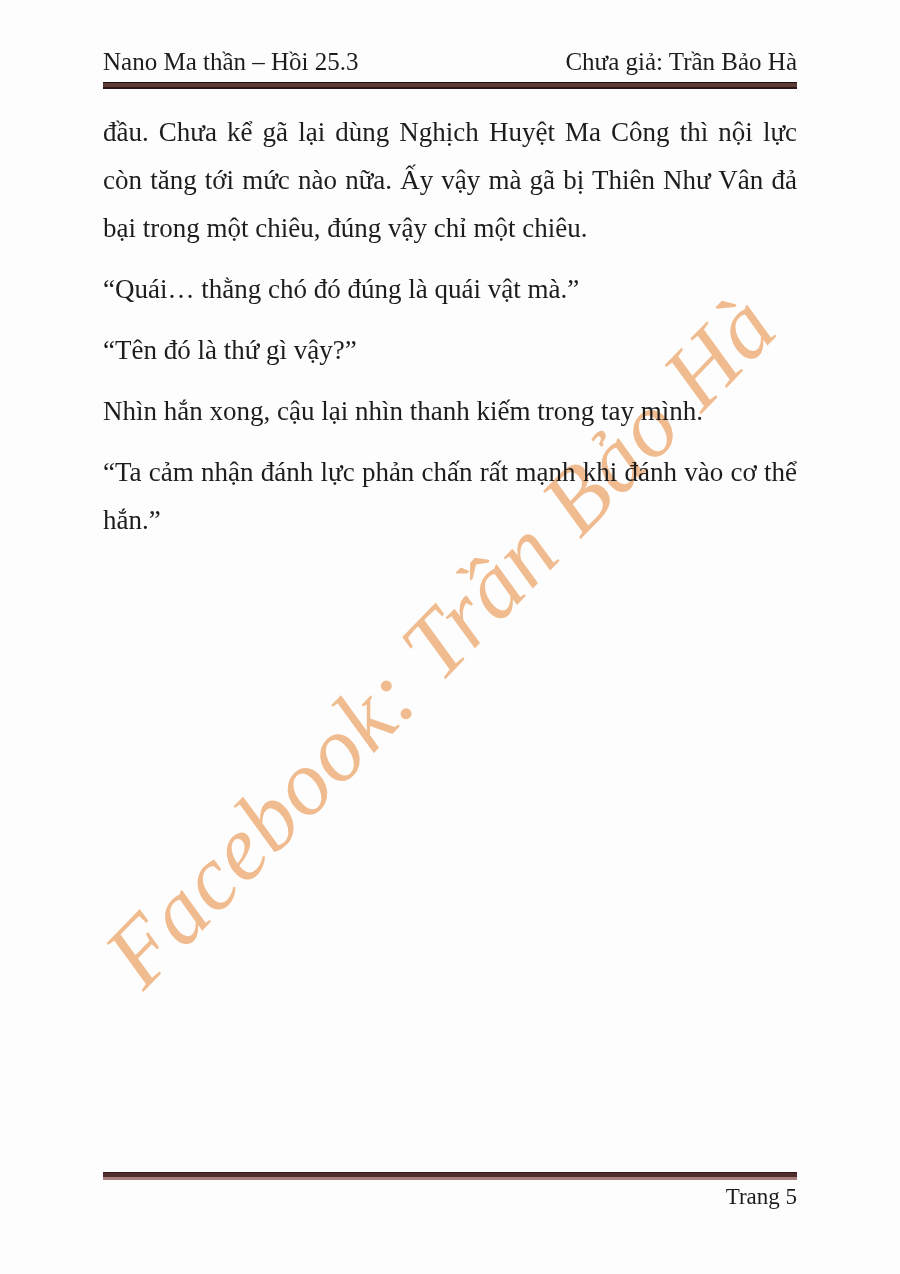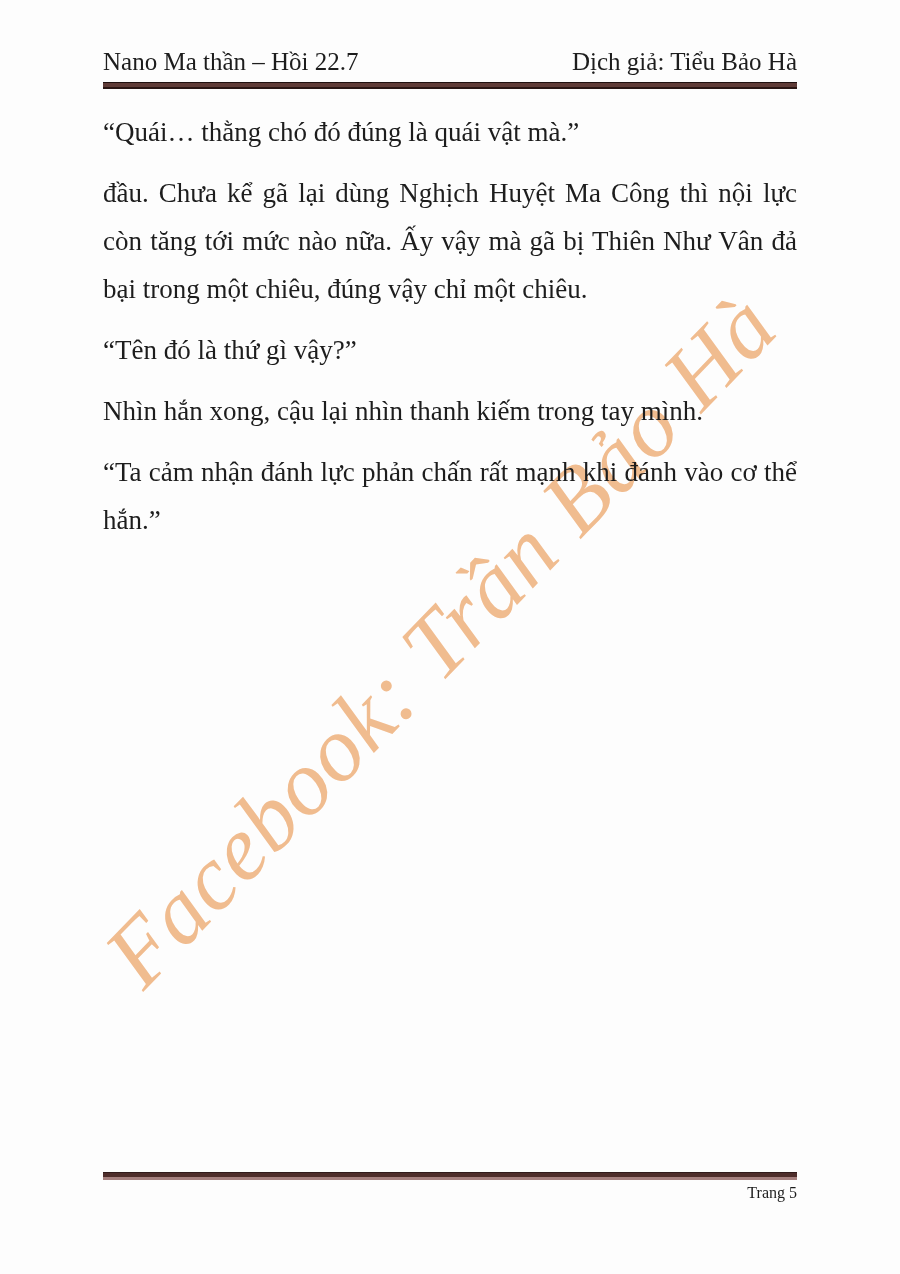--- a/index.html
+++ b/index.html
@@ -63,41 +63,41 @@
     top: 1172px; left: 103px; right: 103px; height: 8px;
     background: linear-gradient(to bottom,
       #301b1a 0%, #301b1a 14%,
       #4e2d2a 14%, #4e2d2a 64%,
       #a5807e 64%, #a5807e 100%);
     z-index: 1;
   }
   .page-number {
     position: absolute;
     top: 1184px; right: 103px;
-    font-size: 16px;
+    font-size: 23px;
     z-index: 1;
   }
 </style>
 </head>
 <body style="background: rgb(253, 253, 253);">
 
 <div class="page" style="color: rgb(29, 29, 29);">
 
   <div class="watermark" style="color: rgb(238, 172, 116);">Facebook: Trần Bảo Hà</div>
 
   <div class="header">
-    <span>Nano Ma thần – Hồi 22.7</span>
-    <span>Dịch giả: Tiểu Bảo Hà</span>
+    <span>Nano Ma thần – Hồi 25.3</span>
+    <span>Chưa giả: Trần Bảo Hà</span>
   </div>
 
   <div class="rule-top"></div>
 
   <div class="content">
+      <p class="para">đầu. Chưa kể gã lại dùng Nghịch Huyệt Ma Công thì nội lực còn tăng tới mức nào nữa. Ấy vậy mà gã bị Thiên Như Vân đả bại trong một chiêu, đúng vậy chỉ một chiêu.</p>
       <p class="para">“Quái… thằng chó đó đúng là quái vật mà.”</p>
-      <p class="para">đầu. Chưa kể gã lại dùng Nghịch Huyệt Ma Công thì nội lực còn tăng tới mức nào nữa. Ấy vậy mà gã bị Thiên Như Vân đả bại trong một chiêu, đúng vậy chỉ một chiêu.</p>
       <p class="para">“Tên đó là thứ gì vậy?”</p>
       <p class="para">Nhìn hắn xong, cậu lại nhìn thanh kiếm trong tay mình.</p>
       <p class="para">“Ta cảm nhận đánh lực phản chấn rất mạnh khi đánh vào cơ thể hắn.”</p>
     </div>
 
   <div class="rule-bottom"></div>
 
   <div class="page-number">Trang 5</div>
 
 </div>

